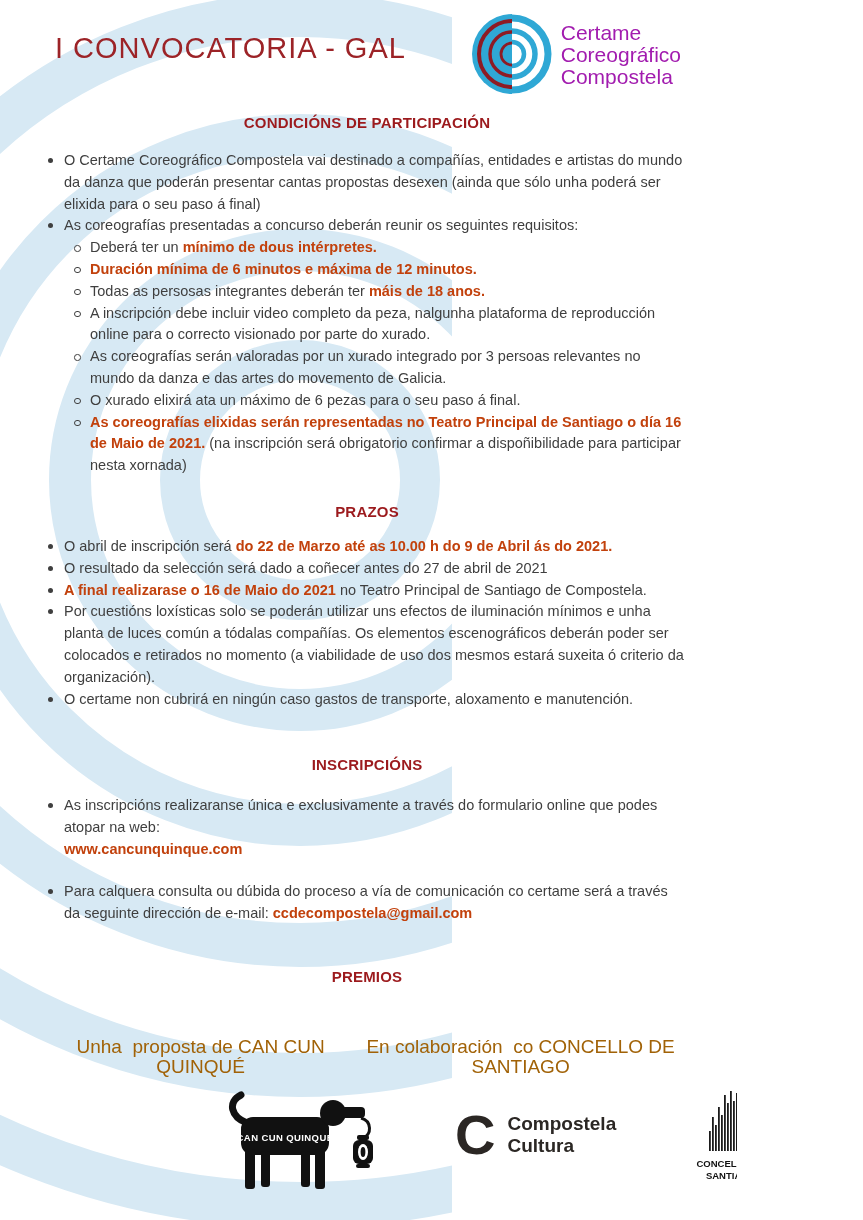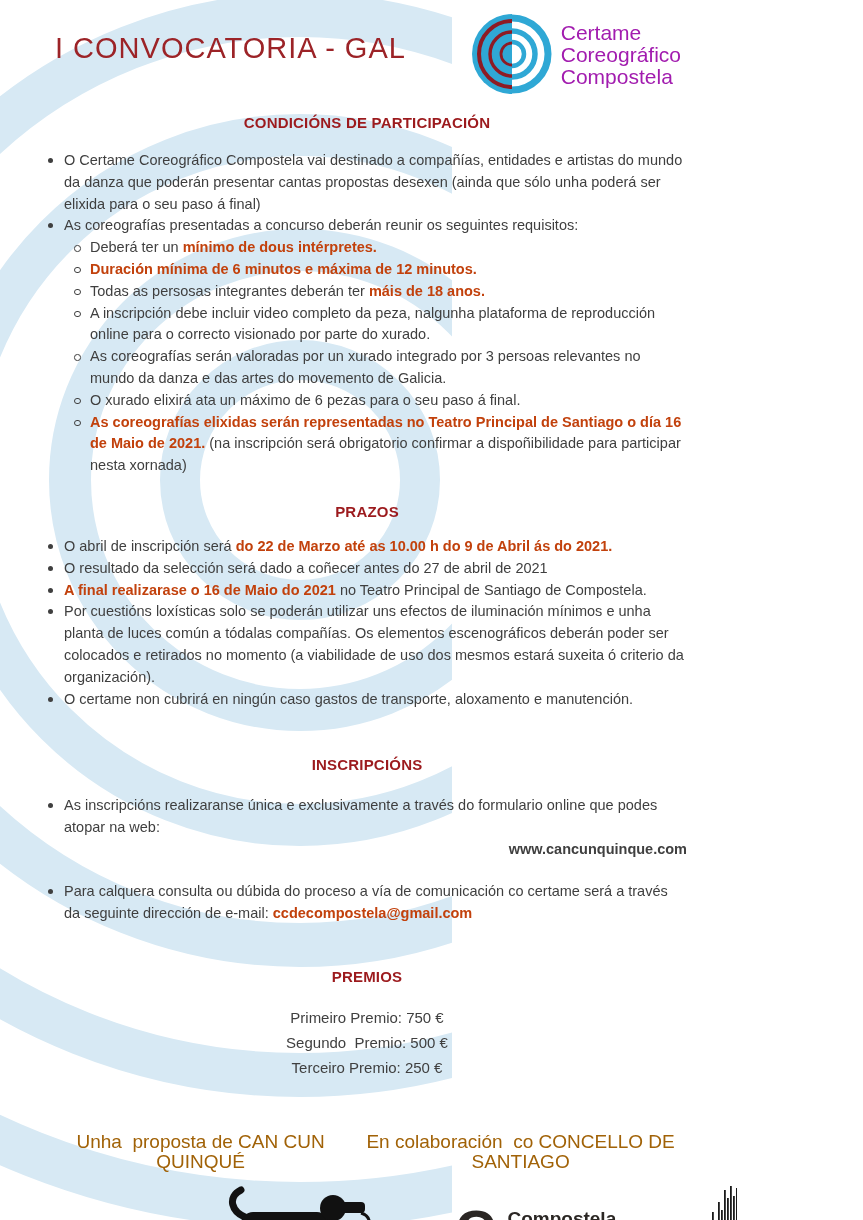--- a/index.html
+++ b/index.html
@@ -21,21 +21,21 @@
 
   ul{list-style:none;margin:0;padding:0;font-size:14.5px;line-height:21.8px;}
   .list-cond{margin-top:19px;}
   .list-praz{margin-top:16px;}
   .list-insc{margin-top:22px;}
   li{position:relative;padding-left:17px;}
   li.main::before{content:"";position:absolute;left:1px;top:8px;width:5px;height:5px;border-radius:50%;background:#3f3f3f;}
   ul.sub{margin-left:26px;}
   li.sub::before{content:"";position:absolute;left:1px;top:8px;width:4.5px;height:4.5px;border-radius:50%;border:1.3px solid #3f3f3f;background:transparent;}
   .b{font-weight:700;color:#c2410c;text-align:center;}
-  .url-line{text-align:right;font-weight:700;color:#404040;}
+  .url-line{text-align:left;font-weight:700;color:#c2410c;}
   .gap20{margin-top:20px;}
 
   .prizes{margin-top:20px;text-align:center;font-size:15px;line-height:25px;}
   .prize{white-space:pre-wrap;}
 
   .credits{display:flex;margin-top:52px;color:#a16207;font-size:19px;line-height:20px;}
   .credit-left{width:48%;text-align:center;white-space:pre-wrap;}
   .credit-right{width:52%;text-align:center;white-space:pre-wrap;}
 
   .logos{position:relative;margin-top:14px;height:106px;}
@@ -132,25 +132,20 @@
     <ul class="list-insc">
       <li class="main">
         <span>As inscripcións realizaranse única e exclusivamente a través do formulario online que podes atopar na web:</span>
         <div class="url-line">www.cancunquinque.com</div>
       </li>
       <li class="main gap20"><span>Para calquera consulta ou dúbida do proceso a vía de comunicación co certame será a través da seguinte dirección de e-mail: </span><span class="b">ccdecompostela@gmail.com</span></li>
     </ul>
 
     <h2 class="h-prem">PREMIOS</h2>
 
-    <div class="prizes">
-      <div class="prize">Primeiro Premio: 750 €</div>
-      <div class="prize">Segundo  Premio: 500 €</div>
-      <div class="prize">Terceiro Premio: 250 €</div>
-    </div>
 
     <div class="credits">
       <div class="credit-left">Unha  proposta de CAN CUN QUINQUÉ</div>
       <div class="credit-right">En colaboración  co CONCELLO DE SANTIAGO</div>
     </div>
 
     <div class="logos">
 
       <svg class="dog-logo" width="160" height="100" viewBox="0 0 160 100" aria-hidden="true">
         <path d="M32,32 C16,26 12,11 26,4" fill="none" stroke="#111" stroke-width="7" stroke-linecap="round"></path>

